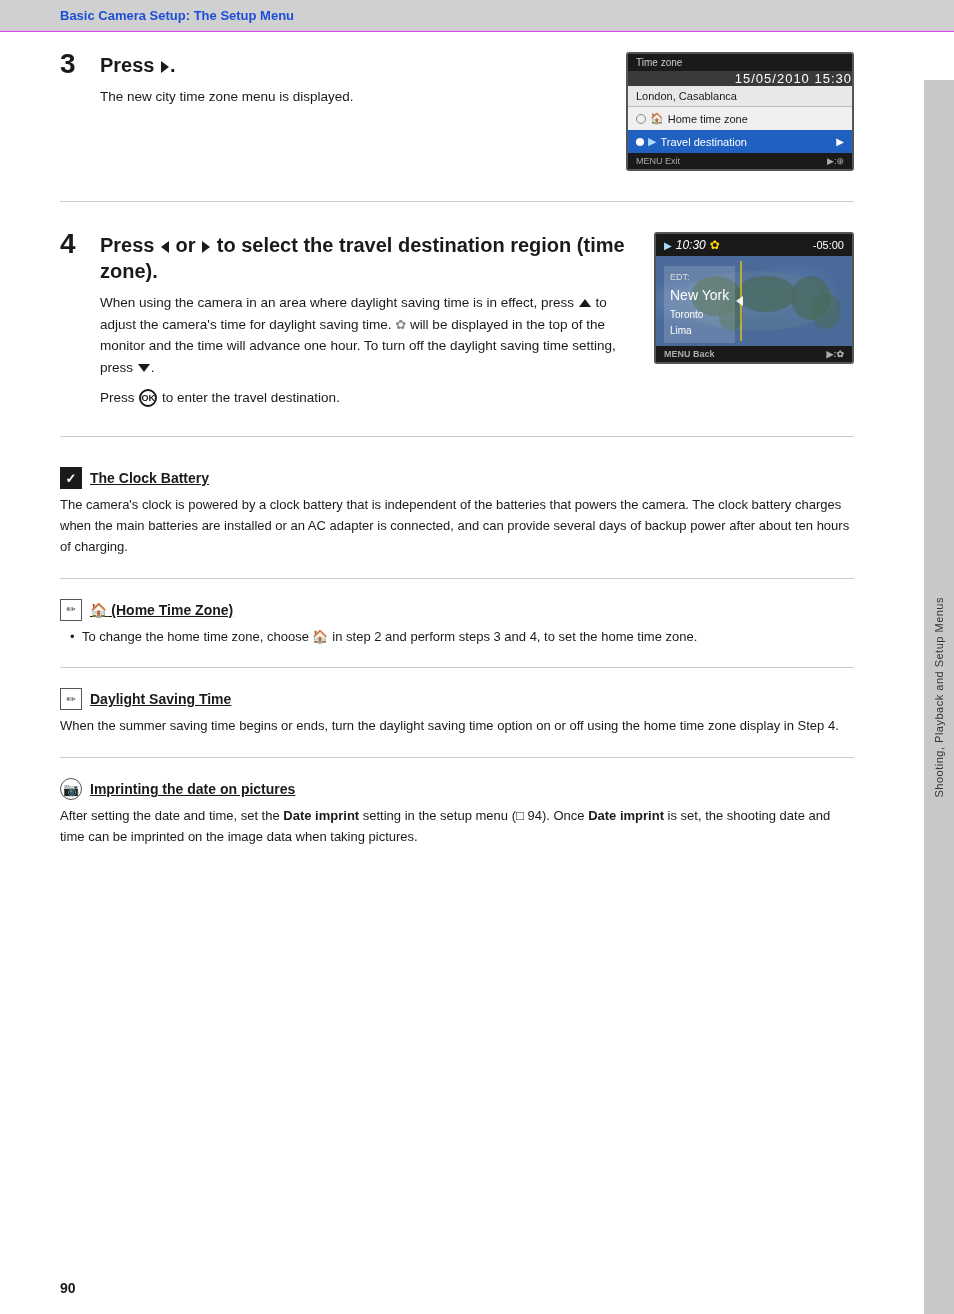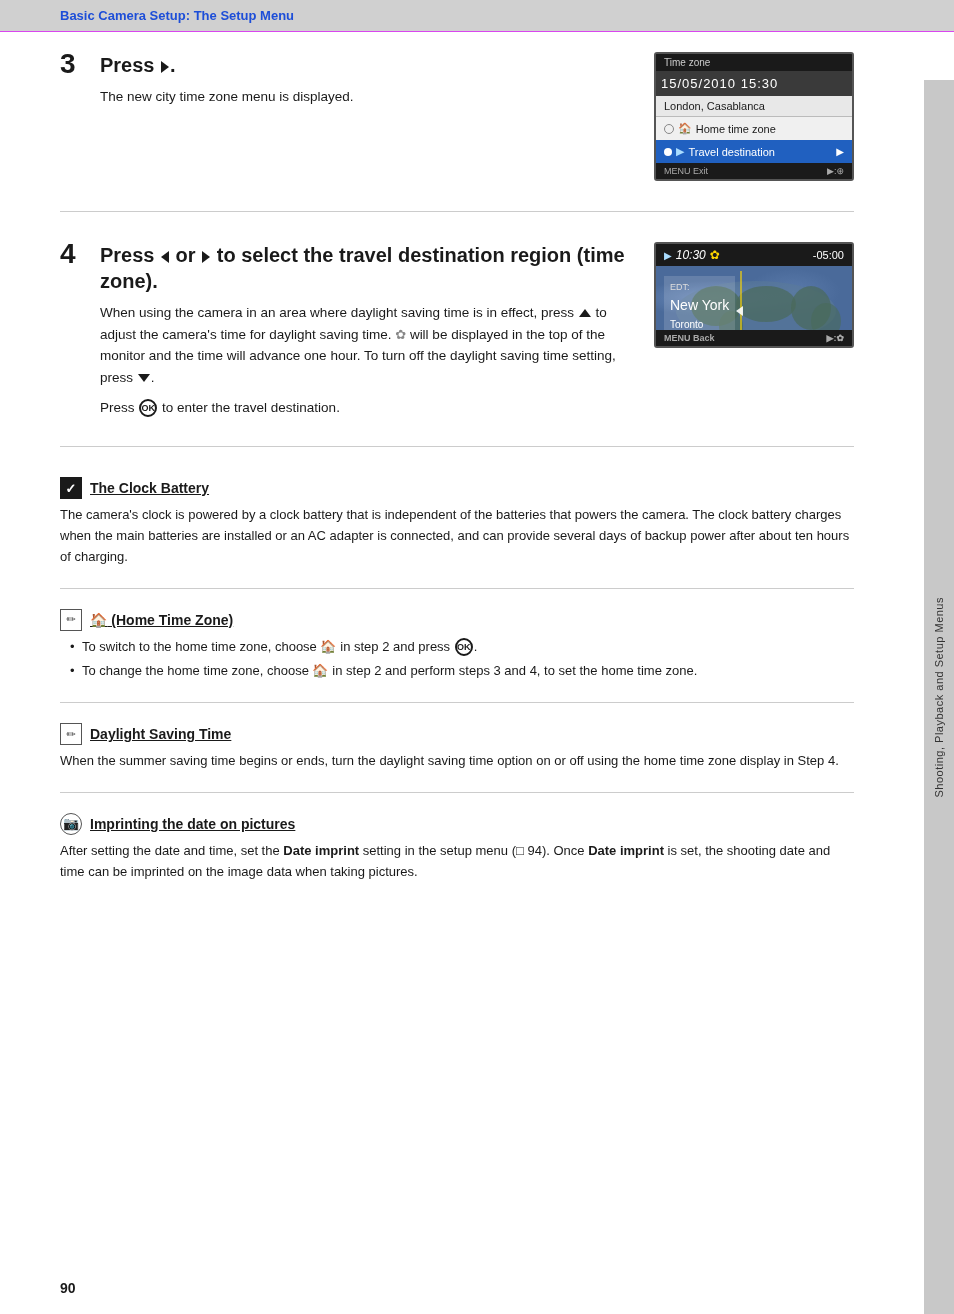--- a/index.html
+++ b/index.html
@@ -98,40 +98,39 @@
 
     
     .camera-screen {
       float: right;
       margin-left: 20px;
       margin-bottom: 10px;
     }
 
     
     .screen-timezone {
-      width: 200px;
+      width: 228px;
       background: #2a2a2a;
       border: 2px solid #555;
       border-radius: 3px;
       overflow: hidden;
       font-size: 11px;
     }
 
     .screen-timezone .tz-header {
       background: #1a1a1a;
       color: #ccc;
       padding: 3px 8px;
       font-size: 10px;
     }
 
     .screen-timezone .tz-time {
       background: #3a3a3a;
       color: #fff;
-      text-align: left;
-      padding: 5px;
+      text-align: right;
       font-size: 13px;
       letter-spacing: 1px;
     }
 
     .screen-timezone .tz-city {
       background: #e8e8e8;
       color: #1a1a1a;
       padding: 4px 8px;
       font-size: 11px;
       border-bottom: 1px solid #bbb;
@@ -204,21 +203,21 @@
     }
 
     .screen-map .map-header .time-display {
       display: flex;
       align-items: center;
       gap: 4px;
     }
 
     .screen-map .map-body {
       background: #4a6a9a;
-      height: 64px;
+      height: 90px;
       position: relative;
       overflow: hidden;
     }
 
     .screen-map .map-overlay {
       position: absolute;
       top: 0; left: 0; right: 0; bottom: 0;
       background: 
         radial-gradient(ellipse 60% 40% at 30% 50%, #6a8aba 0%, transparent 70%),
         radial-gradient(ellipse 40% 60% at 70% 40%, #5a7aaa 0%, transparent 60%);
@@ -531,23 +530,20 @@
 
   <div class="note-section">
     <div class="note-header">
       <div class="note-icon-pencil">✏</div>
       <span class="note-title">
         <span style="font-size:14px;">🏠</span> (Home Time Zone)
       </span>
     </div>
     <ul class="note-list">
       <li>
-        To switch to the home time zone, choose <span style="font-size:13px;">🏠</span> in step 2 and press <span class="inline-ok">OK</span>.
-      </li>
-      <li>
         To change the home time zone, choose <span style="font-size:13px;">🏠</span> in step 2 and perform steps 3 and 4, to set the home time zone.
       </li>
     </ul>
   </div>
 
   <hr class="section-divider">
 
   <div class="note-section">
     <div class="note-header">
       <div class="note-icon-pencil">✏</div>

